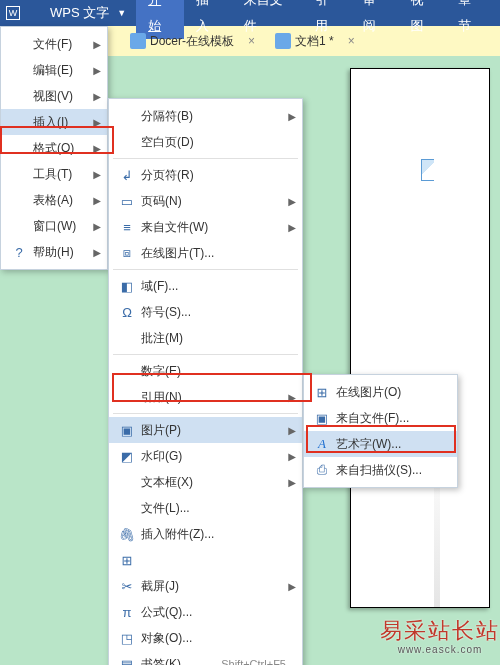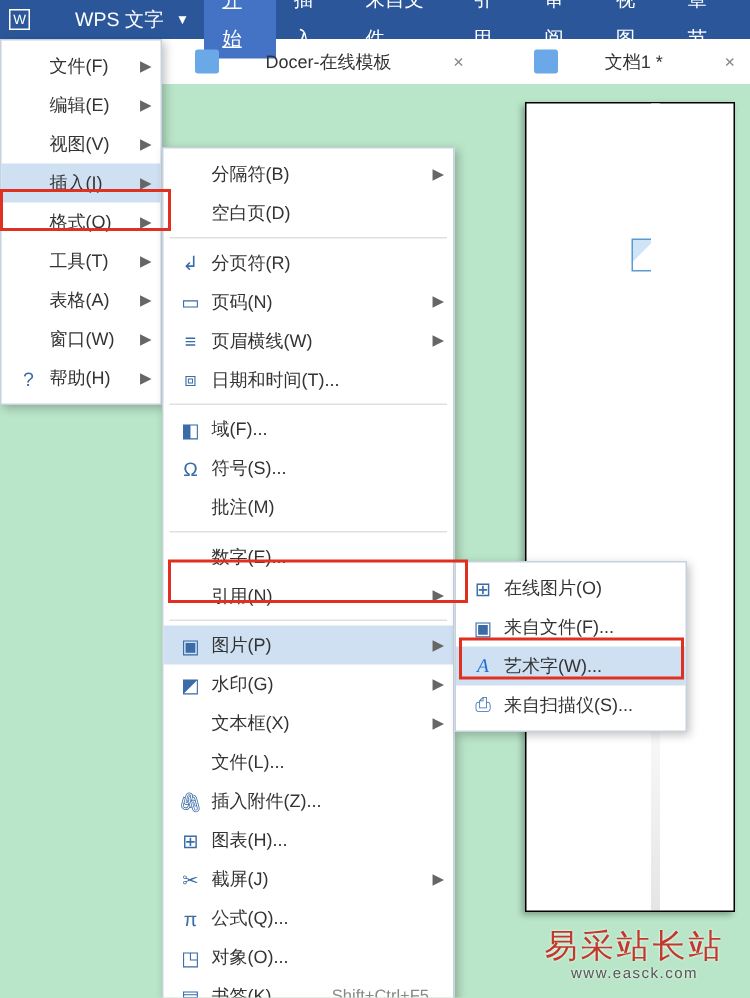--- a/index.html
+++ b/index.html
@@ -4,21 +4,21 @@
 <style>
   * { margin: 0; padding: 0; box-sizing: border-box; font-family: "Microsoft YaHei", sans-serif; }
   body { width: 500px; height: 665px; background: #b9e5c8; overflow: hidden; position: relative; font-size: 12px; }
   .topbar { height: 26px; background: #2b579a; color: #fff; display: flex; align-items: center; padding: 0 6px; }
   .topbar .appicon { width: 14px; height: 14px; border: 1.5px solid #fff; margin-right: 6px; display:flex;align-items:center;justify-content:center;font-size:9px; }
   .topbar .appname { font-size: 13px; margin-right: 8px; margin-left: 24px; }
   .topbar .down { font-size: 9px; margin-right: 10px; }
   .ribbon-tabs { flex: 1; display: flex; }
   .ribbon-tabs span { padding: 0 12px; font-size: 13px; line-height: 26px; }
   .ribbon-tabs span.active { background: #4472c4; text-decoration: underline; }
-  .docrow { height: 30px; background: #ffffff; display: flex; align-items: center; padding-left: 120px; font-size: 12px; justify-content: space-between; }
+  .docrow { height: 30px; background: #fef9c3; display: flex; align-items: center; padding-left: 120px; font-size: 12px; }
   .docrow .ico { width: 16px; height: 16px; background:#6aa8e8; margin: 0 4px 0 10px; border-radius:2px;}
   .docrow span { margin-right: 10px; color:#333;}
   .docrow .x { color:#888; margin: 0 10px 0 4px;}
   .canvas { position: absolute; left: 220px; top: 60px; width: 270px; height: 560px; background:#b9e5c8;}
   .page { position:absolute; left:130px; top:8px; width:140px; height:540px; background:#fff; border:1px solid #000; box-shadow:-2px 2px 4px rgba(0,0,0,.3);}
   .page::after { content:""; position:absolute; bottom:0; left:60%; width:6px; height:100%; background:linear-gradient(#fff 70%,rgba(0,0,0,.1));}
   .page .pimg { position:absolute; left:70px; top:90px; width:18px; height:22px; border:1px solid #5b9bd5; background:linear-gradient(135deg,#cfe5f7 40%,#fff 40%);}
   
   .menu { position: absolute; background: #fff; border: 1px solid #c6d2de; box-shadow: 2px 2px 6px rgba(0,0,0,.25); padding: 4px 0; }
   .menu1 { left: 0; top: 26px; width: 108px; }
@@ -28,21 +28,21 @@
   .mitem.active { background: #cfe0f2; }
   .mitem .icon { width: 20px; text-align: center; color: #3b6ca8; font-size: 13px; }
   .mitem .lbl { flex: 1; padding-left: 4px; }
   .mitem .arrow { color: #666; font-size: 10px; }
   .mitem .shortcut { color:#888; font-size:11px; padding-right:10px;}
   .sep { height: 1px; background: #e0e0e0; margin: 3px 4px; }
   .hl-red { position:absolute; border:2px solid #e03020; pointer-events:none; z-index:50;}
   .r1 { left:0; top:126px; width:114px; height:28px;}
   .r2 { left:112px; top:373px; width:200px; height:29px;}
   .r3 { left:306px; top:425px; width:150px; height:28px;}
-  .watermark { position:absolute; right:17px; bottom:10px; font-family: "KaiTi","STKaiti",serif; font-size:22px; color:#c0392b; letter-spacing:2px; z-index:60; text-shadow:0 0 2px #fff;}
+  .watermark { position:absolute; right:0; bottom:10px; font-family: "KaiTi","STKaiti",serif; font-size:22px; color:#c0392b; letter-spacing:2px; z-index:60; text-shadow:0 0 2px #fff;}
   .watermark .sub { font-size:10px; color:#555; letter-spacing:1px; text-align:center; display:block; margin-top:-2px;}
 </style>
 </head>
 <body>
 
 <div class="topbar">
   <div class="appicon">W</div>
   <div class="appname">WPS 文字</div>
   <div class="down">▼</div>
   <div class="ribbon-tabs">
@@ -134,26 +134,26 @@
       <span class="icon">↲</span>
       <span class="lbl">分页符(R)</span>
     </div>
     <div class="mitem">
       <span class="icon">▭</span>
       <span class="lbl">页码(N)</span>
       <span class="arrow">▶</span>
     </div>
     <div class="mitem">
       <span class="icon">≡</span>
-      <span class="lbl">页眉横线(W)</span>
+      <span class="lbl">来自文件(W)</span>
       <span class="arrow">▶</span>
     </div>
     <div class="mitem">
       <span class="icon">⧈</span>
-      <span class="lbl">日期和时间(T)...</span>
+      <span class="lbl">在线图片(T)...</span>
     </div>
     <div class="sep"></div>
     <div class="mitem">
       <span class="icon">◧</span>
       <span class="lbl">域(F)...</span>
     </div>
     <div class="mitem">
       <span class="icon">Ω</span>
       <span class="lbl">符号(S)...</span>
     </div>
@@ -190,21 +190,20 @@
     <div class="mitem">
       <span class="icon"></span>
       <span class="lbl">文件(L)...</span>
     </div>
     <div class="mitem">
       <span class="icon">🖇</span>
       <span class="lbl">插入附件(Z)...</span>
     </div>
     <div class="mitem">
       <span class="icon">⊞</span>
-      <span class="lbl">图表(H)...</span>
     </div>
     <div class="mitem">
       <span class="icon">✂</span>
       <span class="lbl">截屏(J)</span>
       <span class="arrow">▶</span>
     </div>
     <div class="mitem">
       <span class="icon">π</span>
       <span class="lbl">公式(Q)...</span>
     </div>

